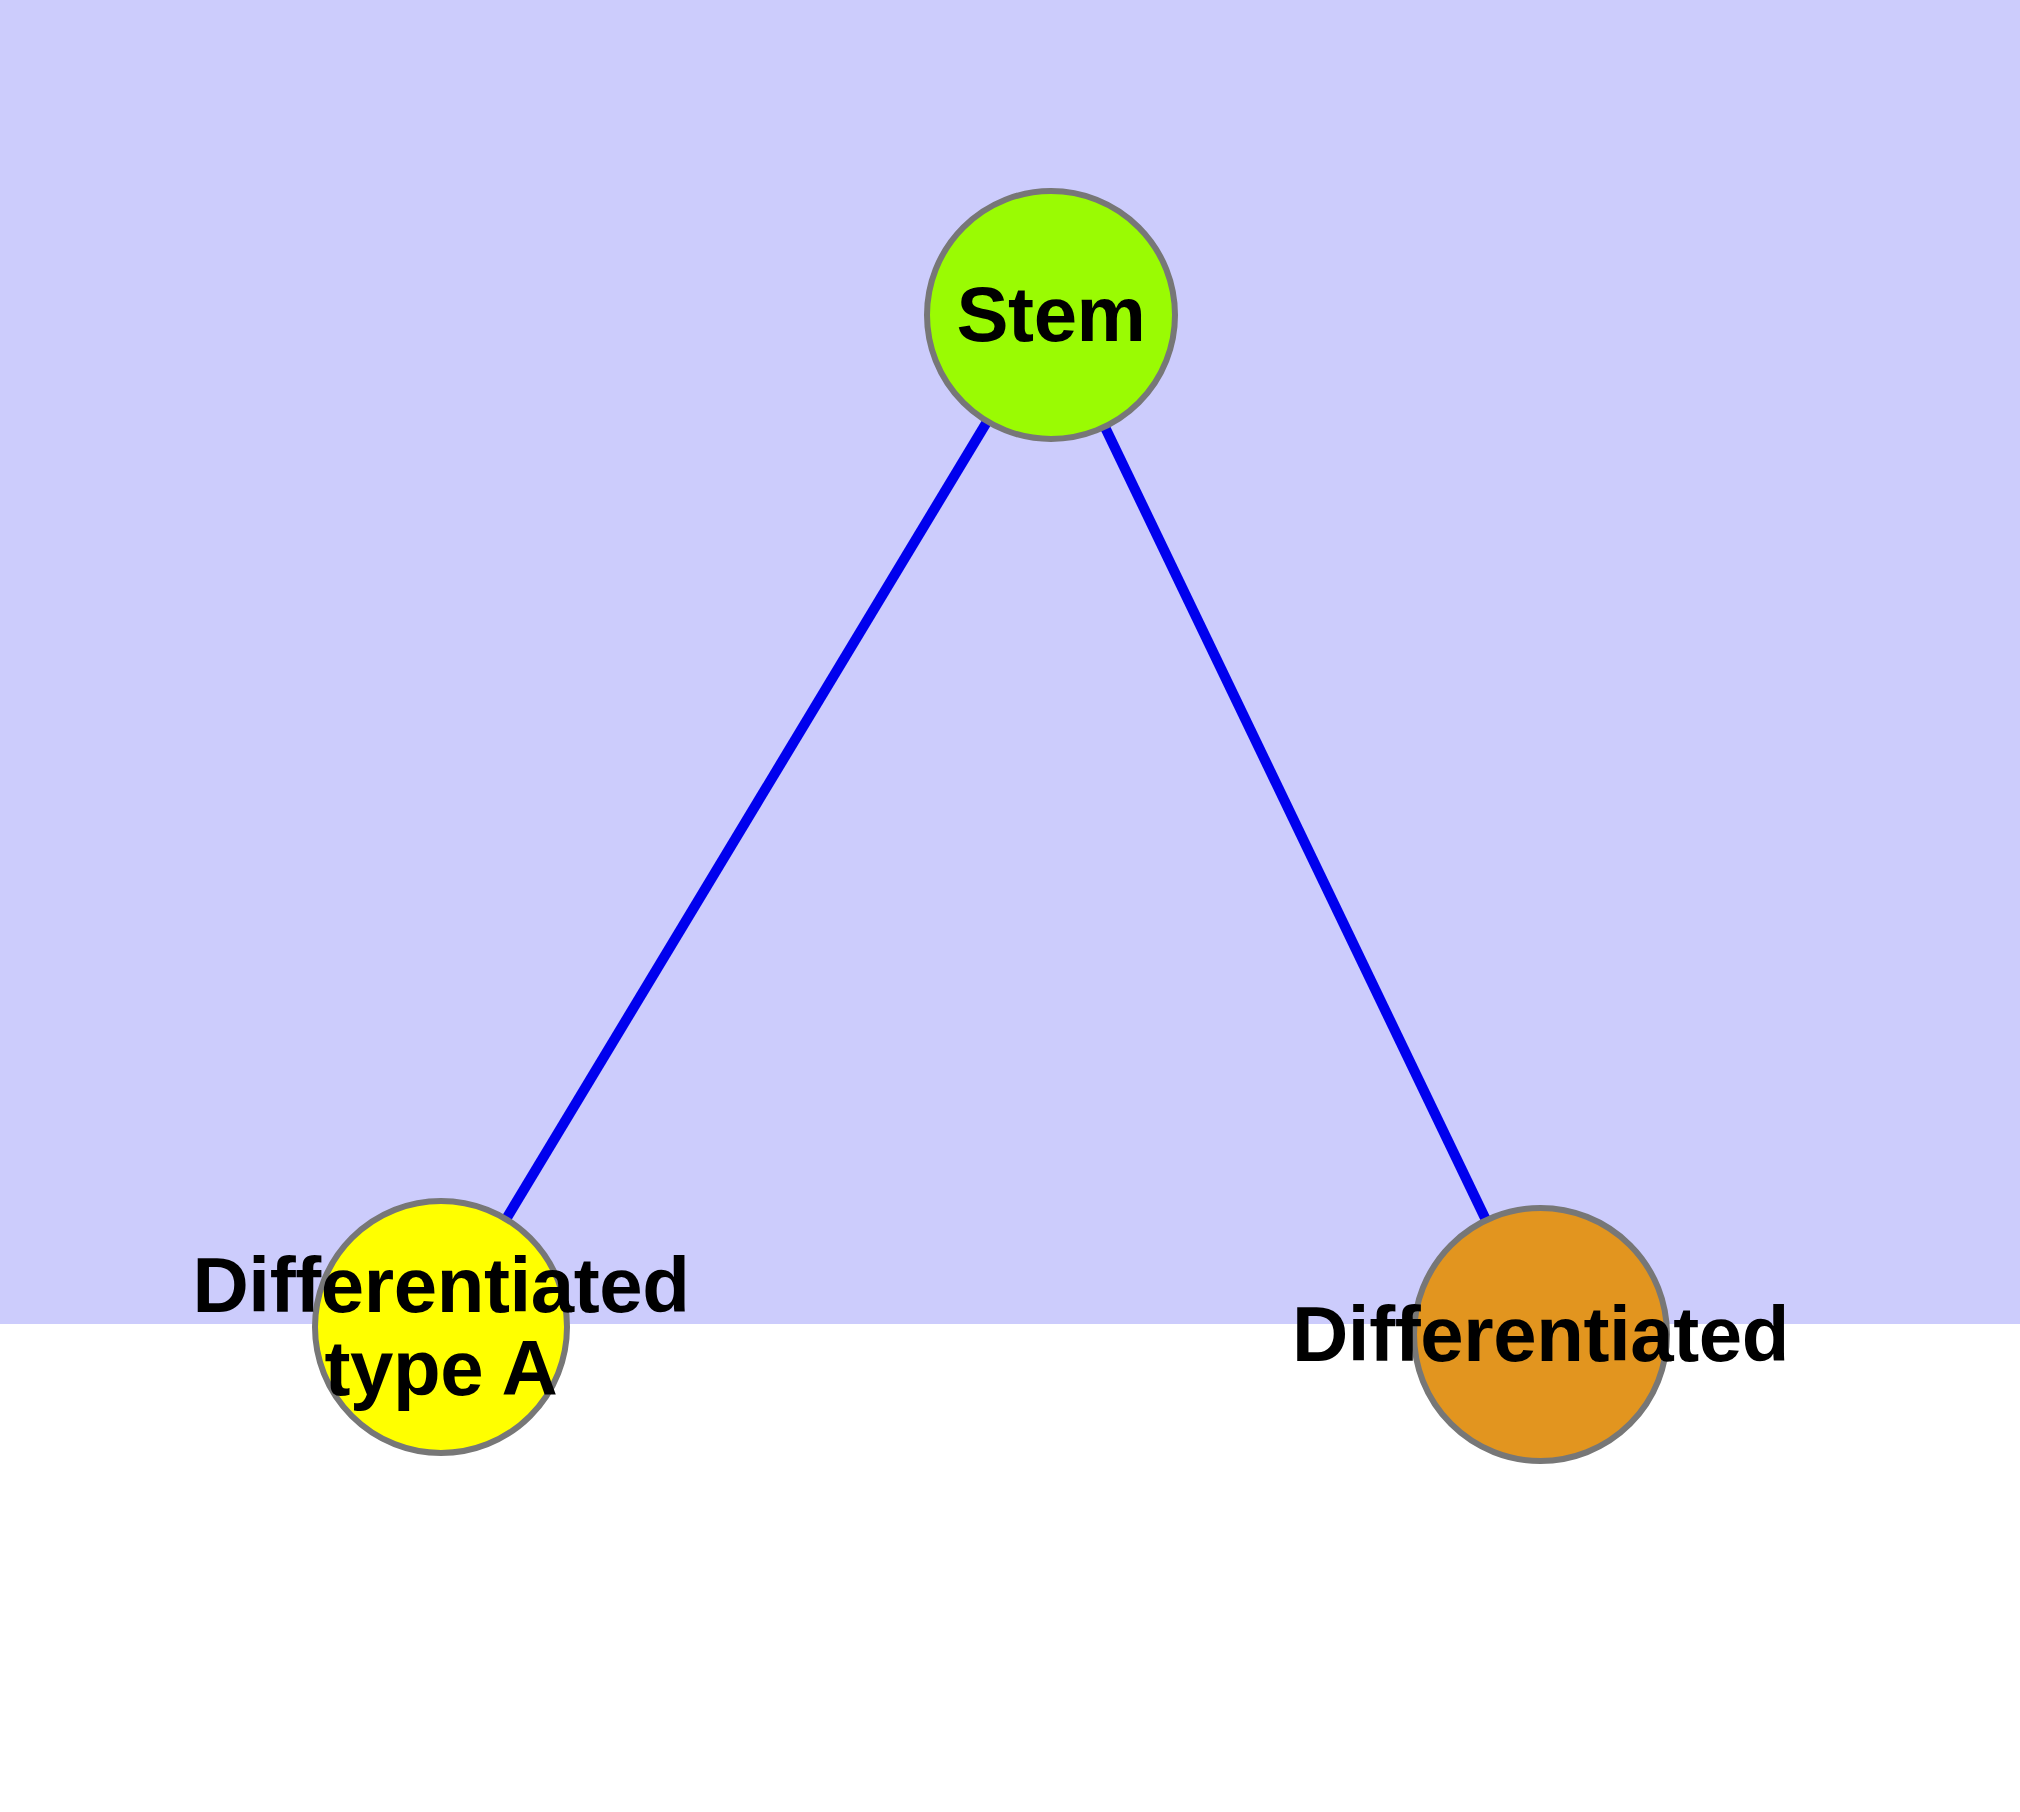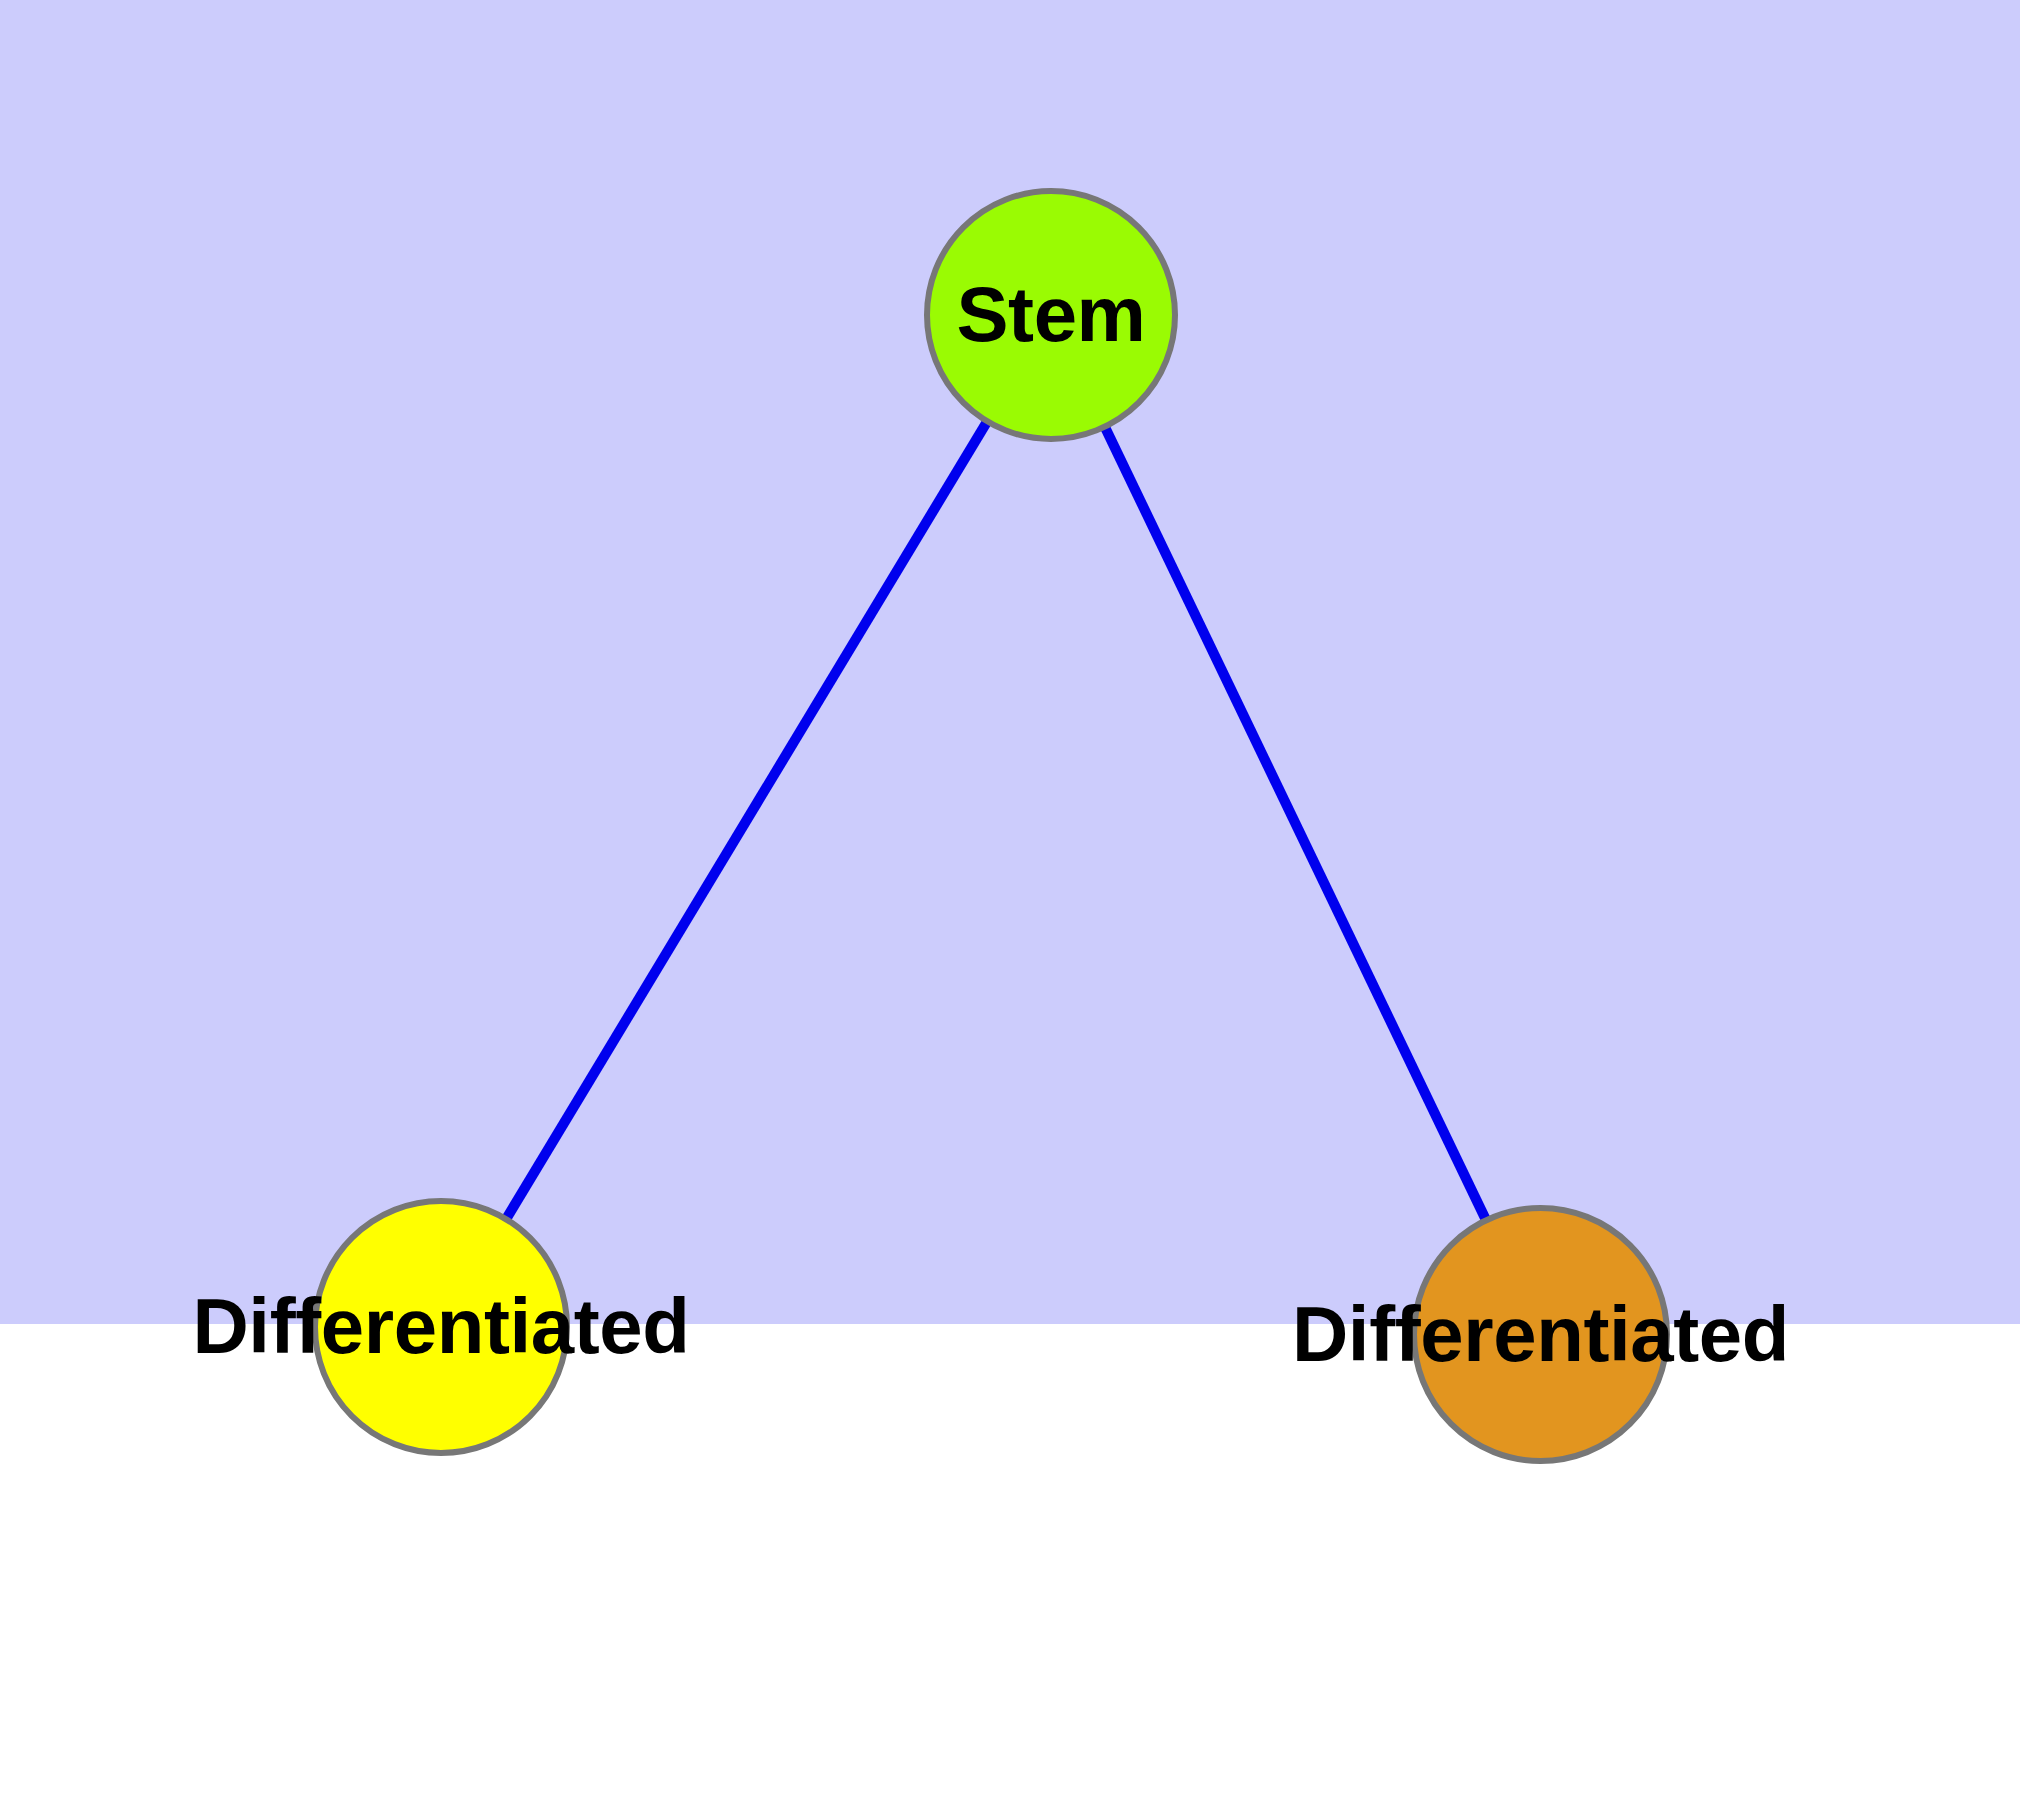--- a/index.html
+++ b/index.html
@@ -63,20 +63,21 @@
 
   <div class="node" id="node-stem" style="left: 924px; top: 188px; width: 254px; height: 254px; background: rgb(154, 251, 3); border-color: rgb(119, 119, 119); border-width: 6px;">
     <div class="node-label" style="color: rgb(0, 0, 0);">
       <span class="lbl-line">Stem</span>
     </div>
   </div>
 
   <div class="node" id="node-diff-a" style="left: 312px; top: 1198px; width: 258px; height: 258px; background: rgb(255, 255, 0); border-color: rgb(119, 119, 119); border-width: 6px;">
     <div class="node-label" style="color: rgb(0, 0, 0);">
       <span class="lbl-line">Differentiated</span>
+      <span class="lbl-line">type A</span>
     </div>
   </div>
 
   <div class="node" id="node-diff-b" style="left: 1411px; top: 1205px; width: 259px; height: 259px; background: rgb(226, 149, 31); border-color: rgb(119, 119, 119); border-width: 6px;">
     <div class="node-label" style="color: rgb(0, 0, 0);">
       <span class="lbl-line">Differentiated</span>
     </div>
   </div>
 
 </div>

